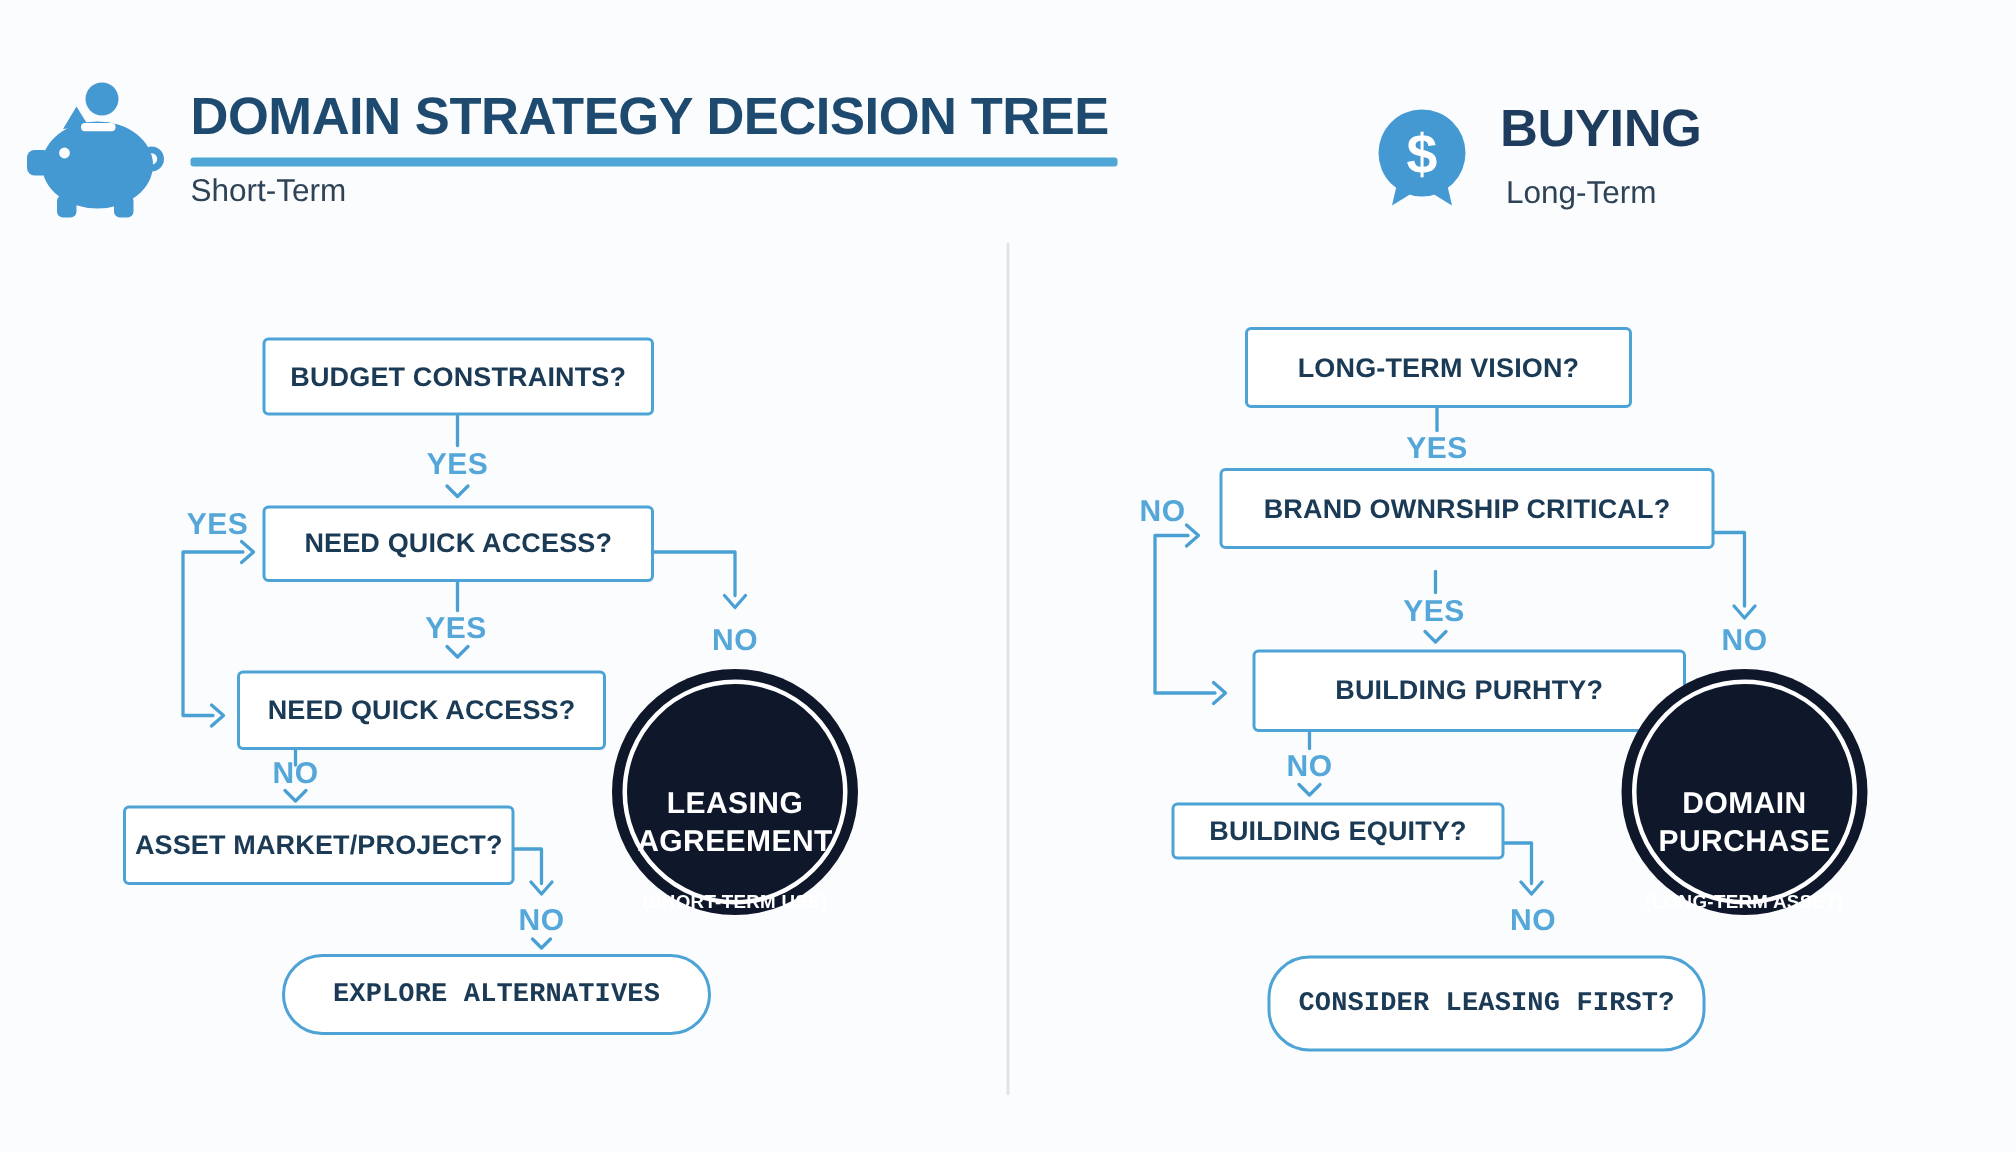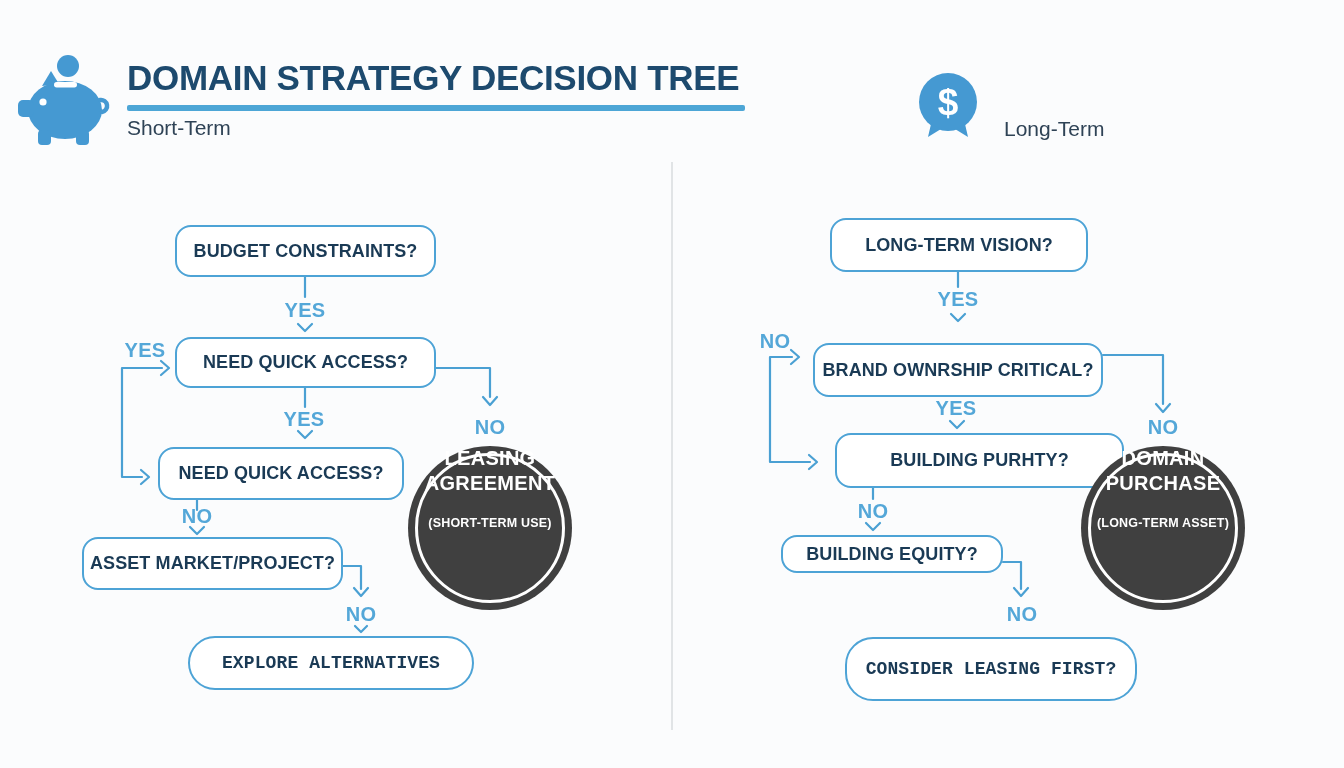--- a/index.html
+++ b/index.html
@@ -13,34 +13,34 @@
     color:#1d4a6e;white-space:nowrap;
   }
   .hdr-underline{position:absolute;height:6px;background:#4da6d6;border-radius:2px;}
   .hdr-sub{position:absolute;font-size:21px;font-weight:400;color:#2f4356;white-space:nowrap;}
   .icon-wrap{position:absolute;}
   
   .divider{position:absolute;width:2px;background:#e1e4e6;}
   
   .box{
     position:absolute;display:flex;align-items:center;justify-content:center;
-    border:2.5px solid #4da3d6;border-radius:16px;background:#ffffff;
+    border:2.5px solid #4da3d6;border-radius:4px;background:#ffffff;
     font-weight:700;font-size:18px;color:#1a3a55;letter-spacing:0.1px;
     text-align:center;box-sizing:border-box;white-space:nowrap;
   }
   .pill{border-radius:28px;font-family:Liberation Mono, monospace;}
   
   .lbl{
     position:absolute;width:60px;text-align:center;font-weight:700;
     font-size:20px;line-height:22px;color:#54a7d8;letter-spacing:0.3px;
   }
   
   .terminal{
     position:absolute;width:164px;height:164px;border-radius:50%;
-    background:#404040;display:flex;align-items:flex-start;justify-content:center;
+    background:#0f172a;display:flex;align-items:flex-end;justify-content:center;
   }
   .terminal-ring{
     position:absolute;top:7px;left:7px;right:7px;bottom:7px;
     border:3.5px solid #ffffff;border-radius:50%;
   }
   .terminal-text{position:relative;text-align:center;color:#ffffff;padding:0 14px;}
   .t1{font-weight:700;font-size:20px;line-height:25px;letter-spacing:0.3px;}
   .t2{font-weight:700;font-size:12.5px;line-height:18px;margin-top:18px;letter-spacing:0.2px;}
   
   .wires{position:absolute;left:0;top:0;pointer-events:none;}
@@ -72,20 +72,21 @@
 
   <div class="icon-wrap" style="left:917px;top:72px;width:64px;height:68px">
     <svg width="64" height="68" viewBox="0 0 64 68">
       <circle cx="31" cy="30" r="29" fill="#4599d2"></circle>
       <path d="M14,52 L11,65 L24,57 Z" fill="#4599d2"></path>
       <path d="M48,52 L51,65 L38,57 Z" fill="#4599d2"></path>
       <text x="31" y="43" text-anchor="middle" font-family="Liberation Sans, sans-serif" font-size="37" font-weight="700" fill="#ffffff">$</text>
     </svg>
   </div>
 
+  <div class="hdr-title" style="left:1000px;top:66px;color:#1e3d5e">BUYING</div>
   <div class="hdr-sub" style="left:1004px;top:117px">Long-Term</div>
 
   <div class="divider" style="left:671px;top:162px;height:568px"></div>
 
   <svg class="wires" width="1344" height="768" viewBox="0 0 1344 768">
     <g fill="none" stroke="#4aa0d3" stroke-width="2.2" stroke-linecap="round" stroke-linejoin="round">
 
       <path d="M305,277 V297"></path>
       <polyline points="298,324 305,331 312,324"></polyline>
       <path d="M436,368 H490 V397"></path>
@@ -133,21 +134,21 @@
   <div class="terminal" style="left:408px;top:446px">
     <div class="terminal-ring"></div>
     <div class="terminal-text">
       <div class="t1">LEASING</div>
       <div class="t1">AGREEMENT</div>
       <div class="t2">(SHORT-TERM USE)</div>
     </div>
   </div>
 
   <div class="box" style="left:830px;top:218px;width:258px;height:54px">LONG-TERM VISION?</div>
-  <div class="box" style="left:813px;top:343px;width:290px;height:54px">BRAND OWNRSHIP CRITICAL?</div>
+  <div class="box" style="left:813px;top:312px;width:330px;height:54px">BRAND OWNRSHIP CRITICAL?</div>
   <div class="box" style="left:835px;top:433px;width:289px;height:55px">BUILDING PURHTY?</div>
   <div class="box" style="left:781px;top:535px;width:222px;height:38px">BUILDING EQUITY?</div>
   <div class="box pill" style="left:845px;top:637px;width:292px;height:64px">CONSIDER LEASING FIRST?</div>
 
   <div class="lbl" style="left:928px;top:288px">YES</div>
   <div class="lbl" style="left:745px;top:330px">NO</div>
   <div class="lbl" style="left:926px;top:397px">YES</div>
   <div class="lbl" style="left:843px;top:500px">NO</div>
   <div class="lbl" style="left:992px;top:603px">NO</div>
   <div class="lbl" style="left:1133px;top:416px">NO</div>

